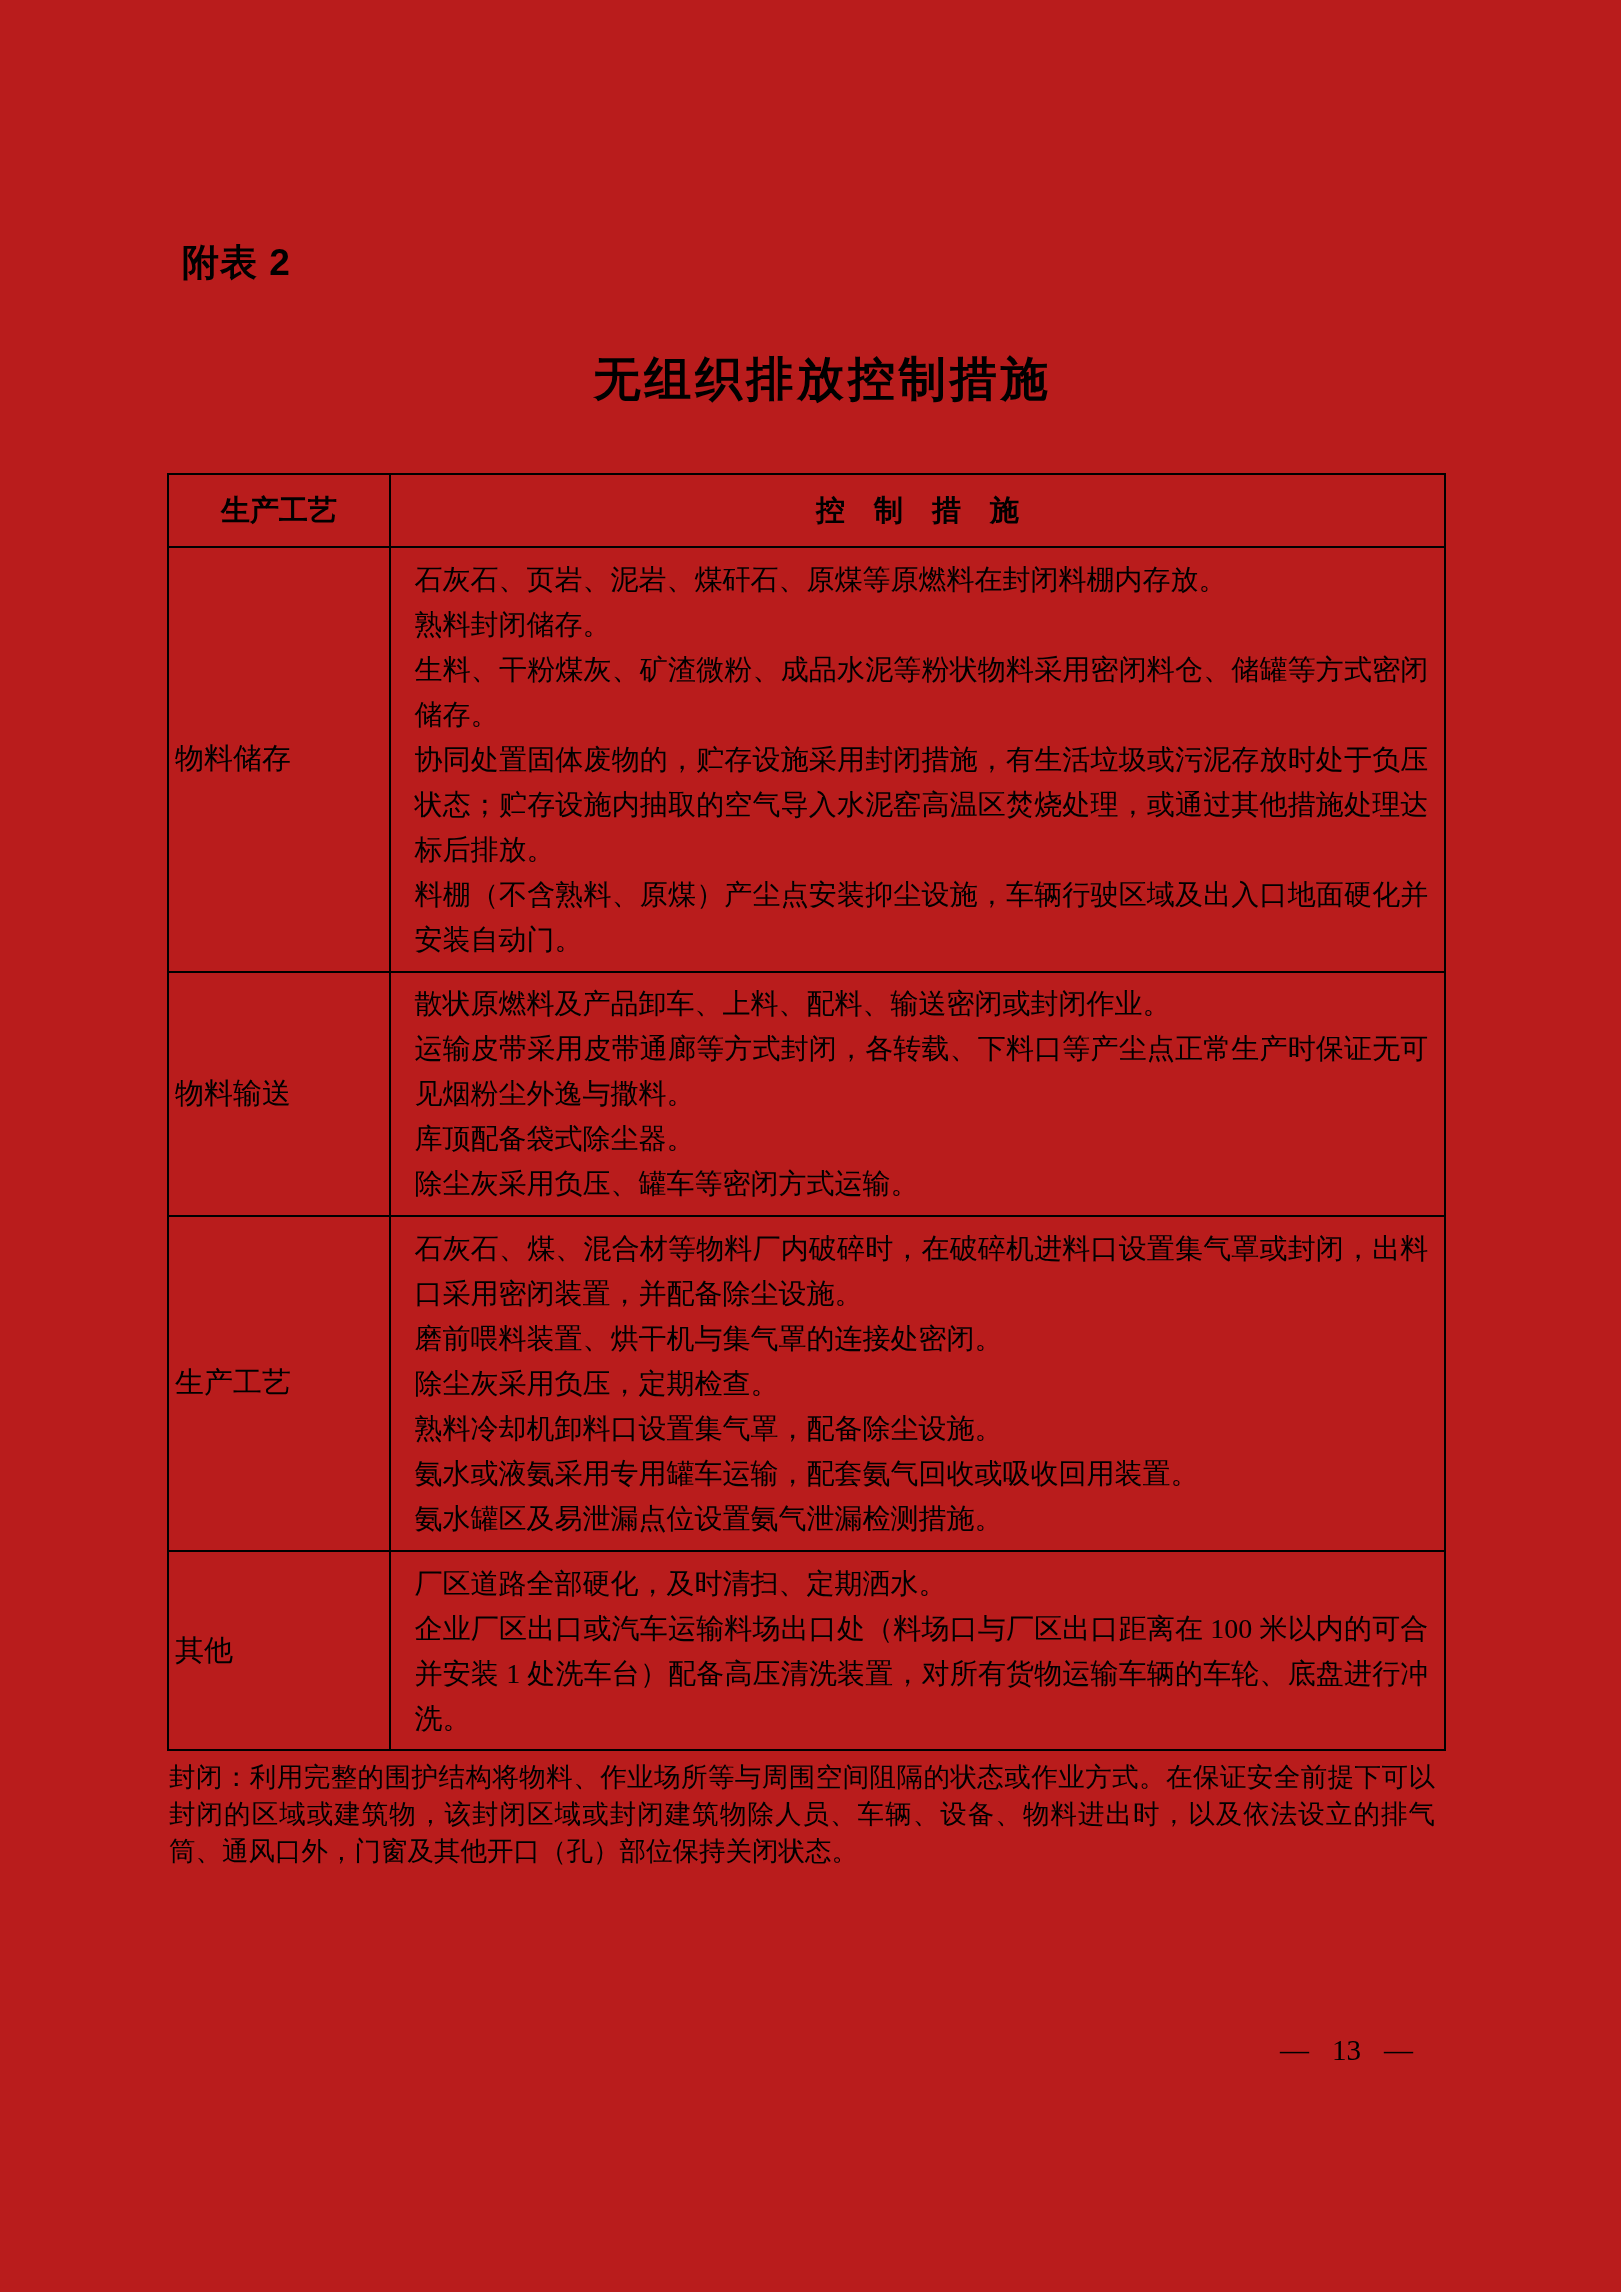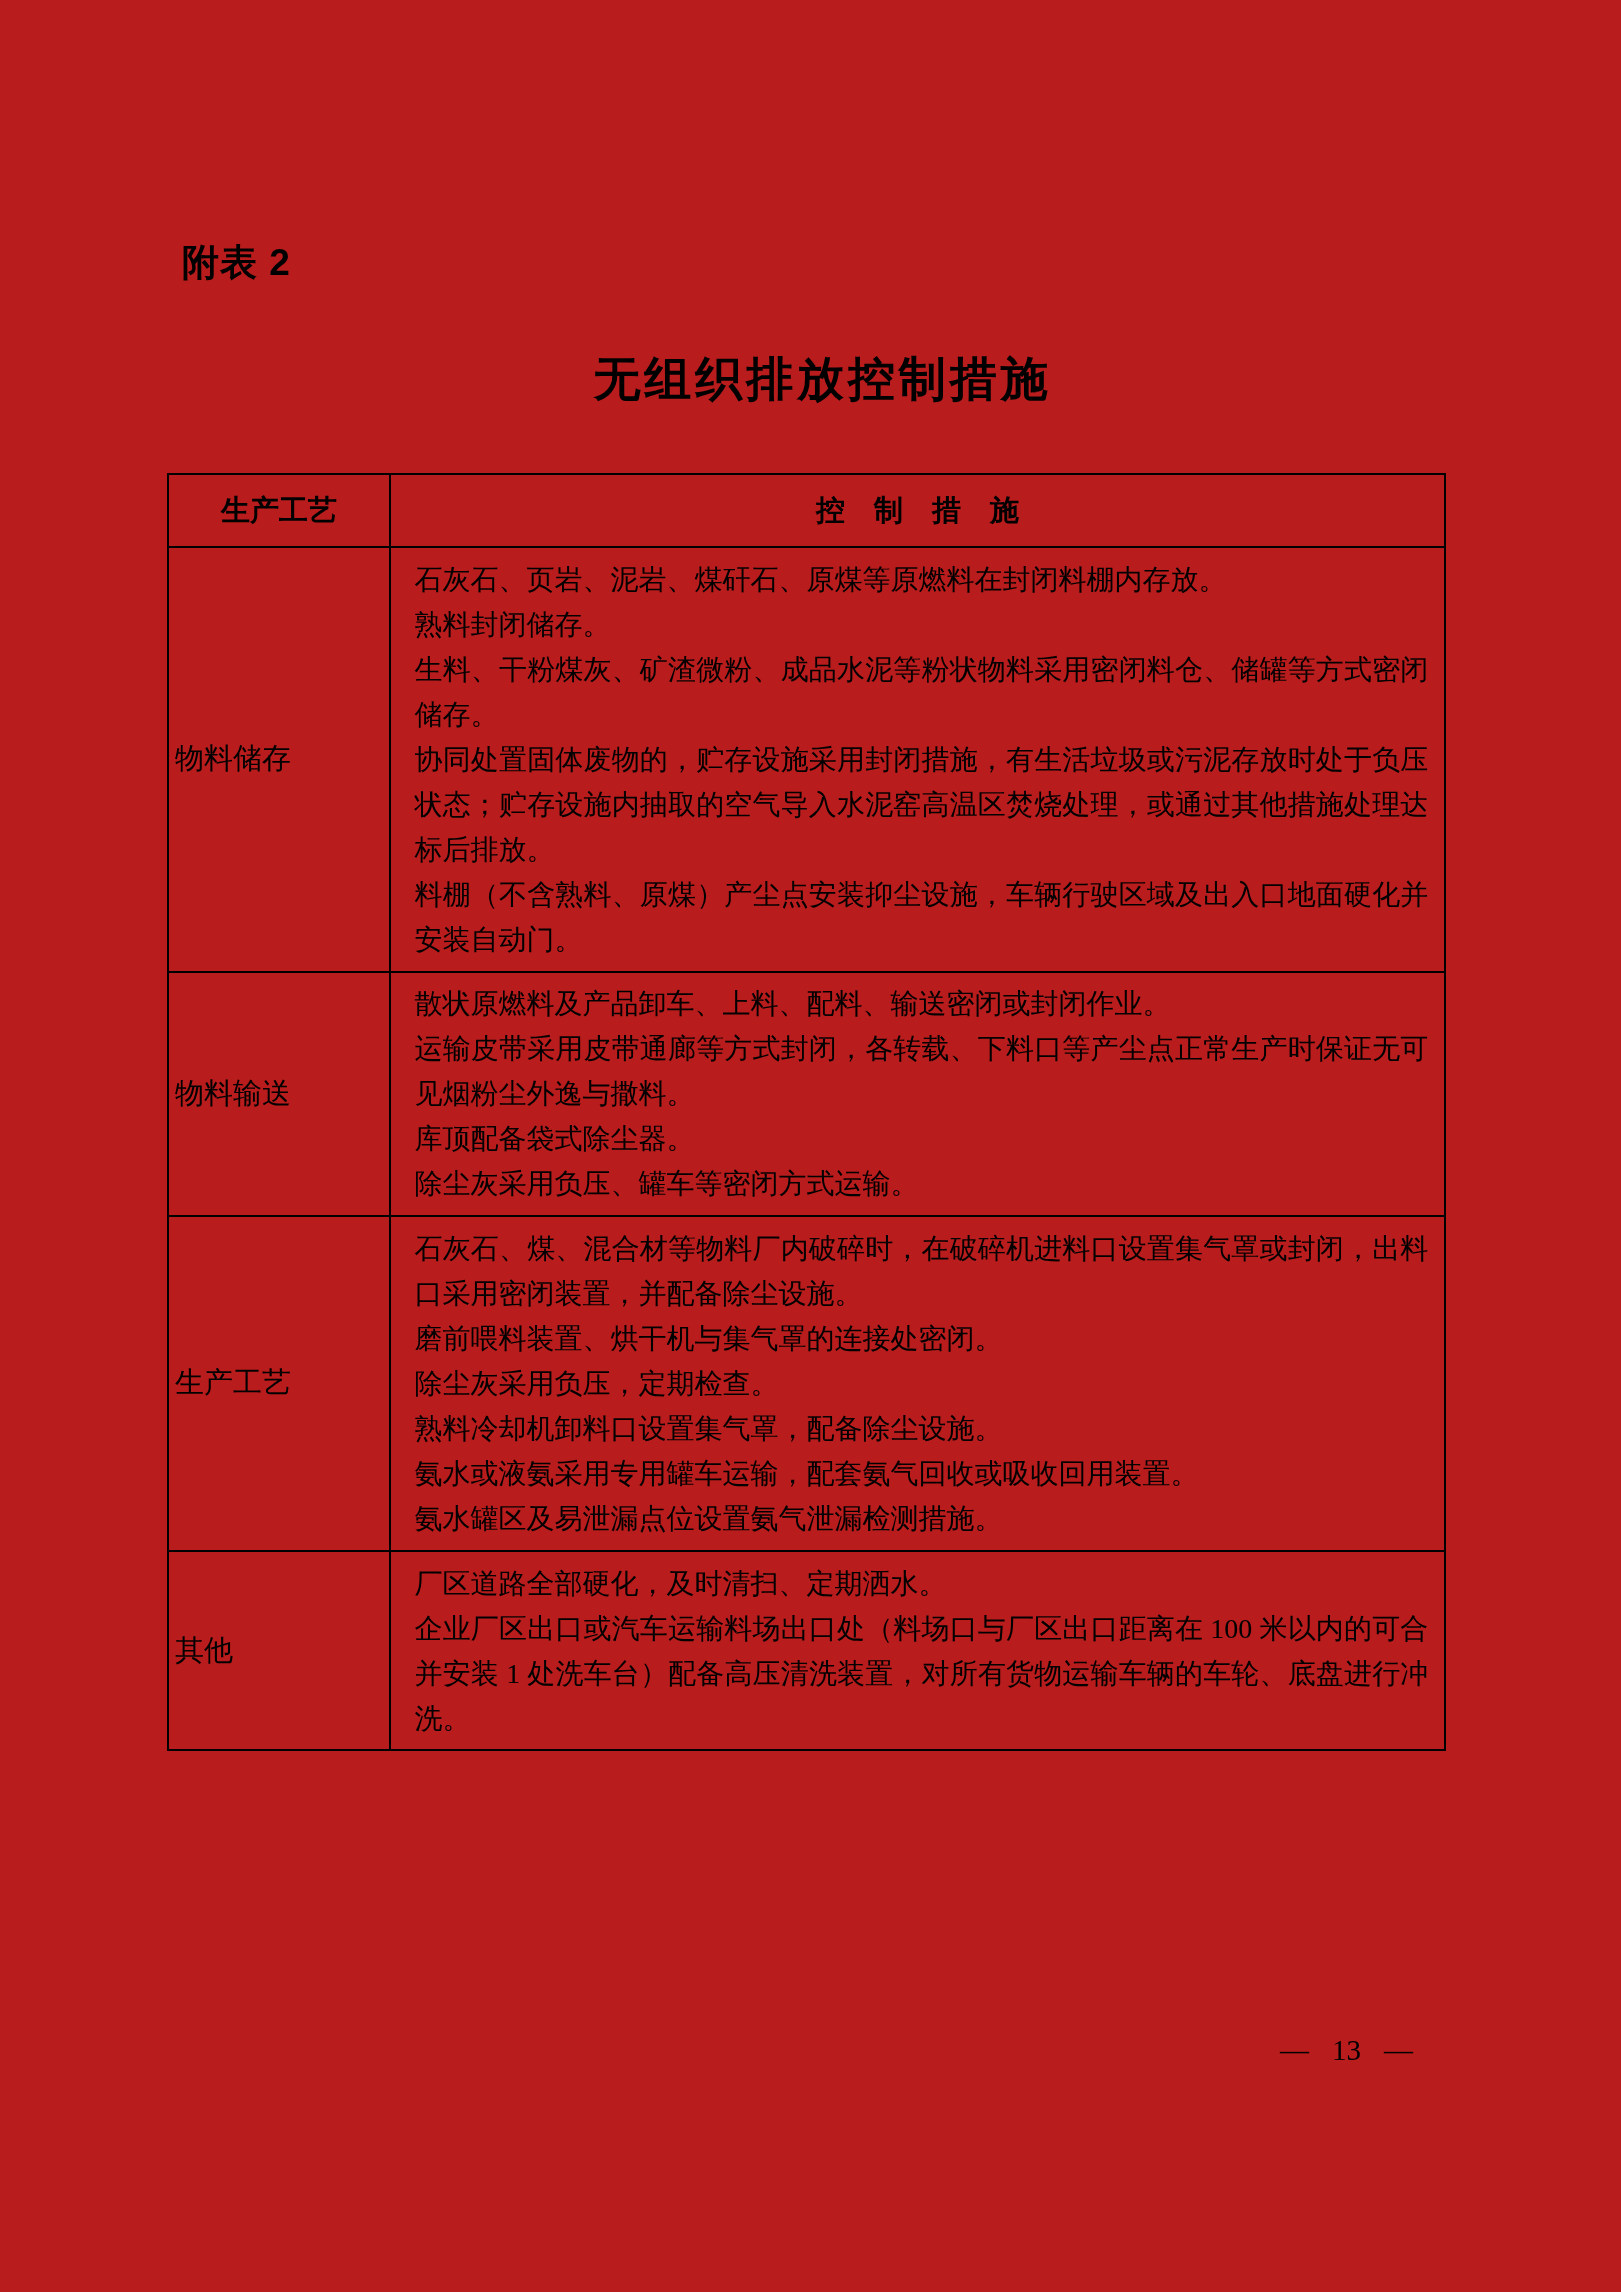--- a/index.html
+++ b/index.html
@@ -158,18 +158,19 @@
         <td class="stage-cell">其他</td>
         <td class="measures-cell">
           <p>厂区道路全部硬化，及时清扫、定期洒水。</p>
           <p>企业厂区出口或汽车运输料场出口处（料场口与厂区出口距离在 100 米以内的可合并安装 1 处洗车台）配备高压清洗装置，对所有货物运输车辆的车轮、底盘进行冲洗。</p>
         </td>
       </tr>
     </tbody>
   </table>
 
   <div class="notes">
+    <p>封闭：利用完整的围护结构将物料、作业场所等与周围空间阻隔的状态或作业方式。在保证安全前提下可以封闭的区域或建筑物，该封闭区域或封闭建筑物除人员、车辆、设备、物料进出时，以及依法设立的排气筒、通风口外，门窗及其他开口（孔）部位保持关闭状态。</p>
   </div>
 
   <div class="page-number">— 13 —</div>
 
 </div>
 
 
 </body></html>

